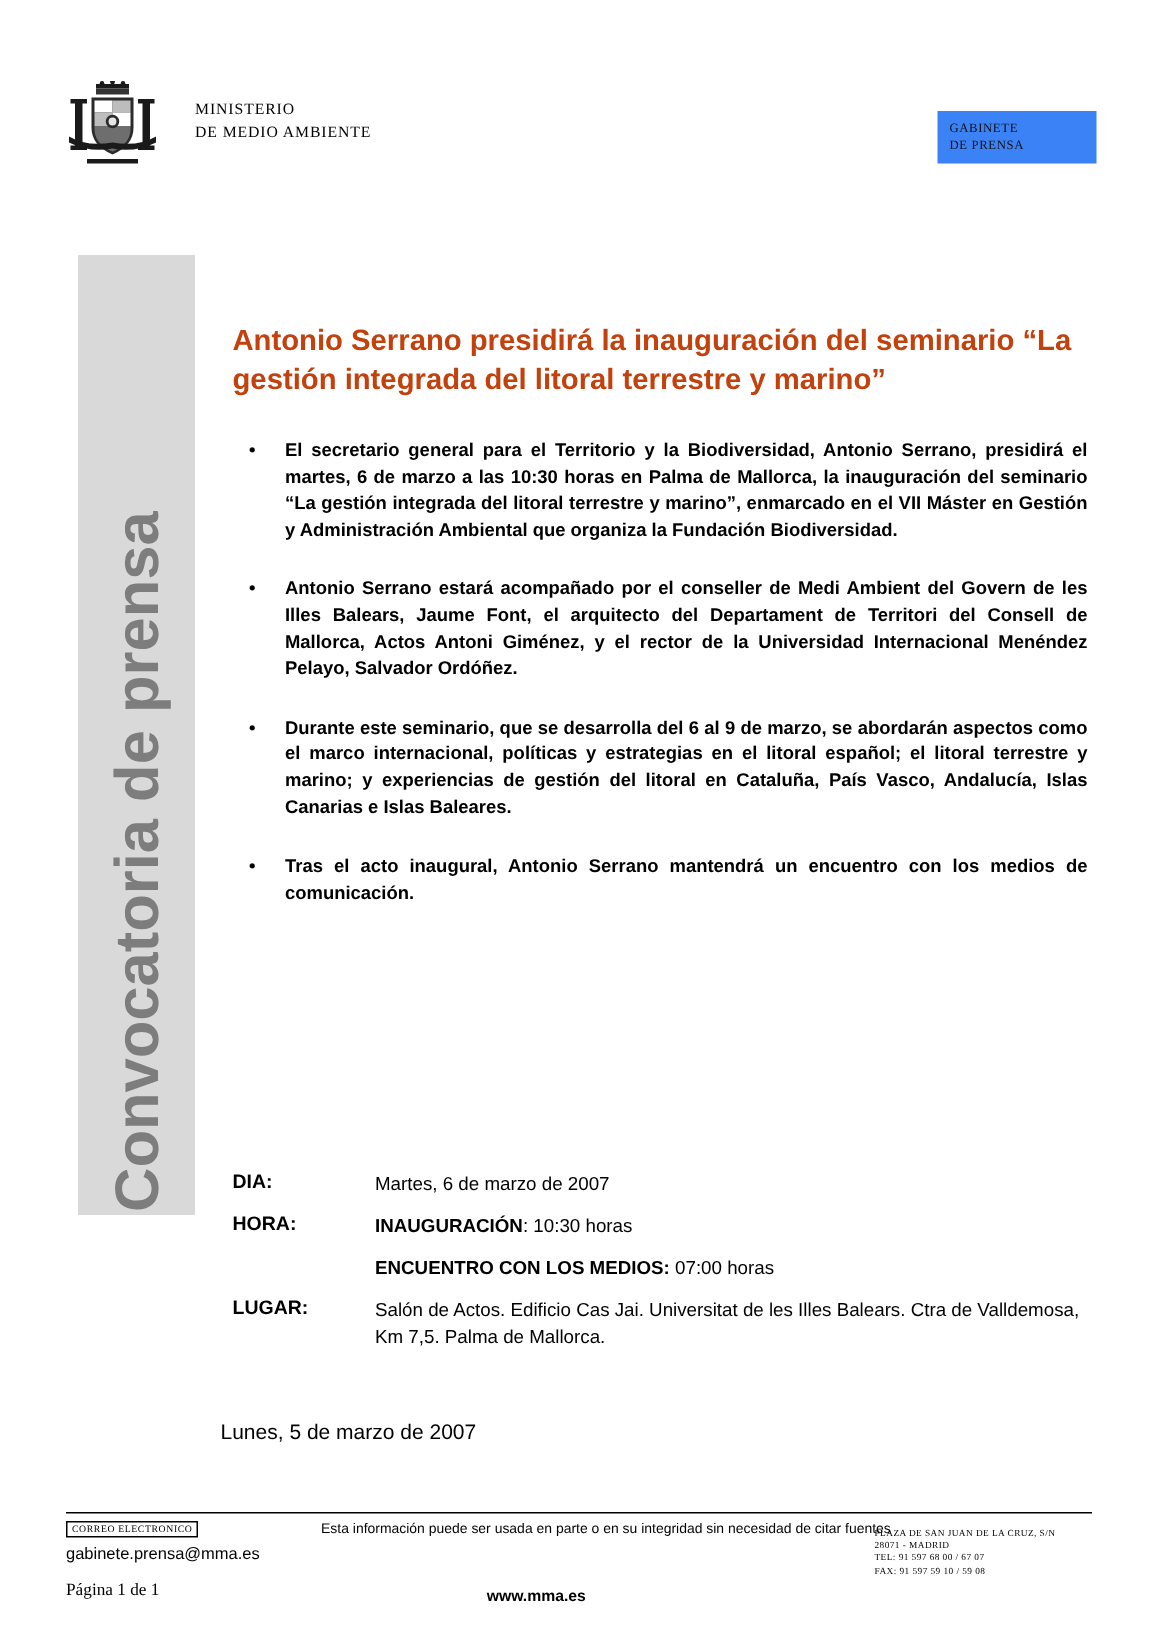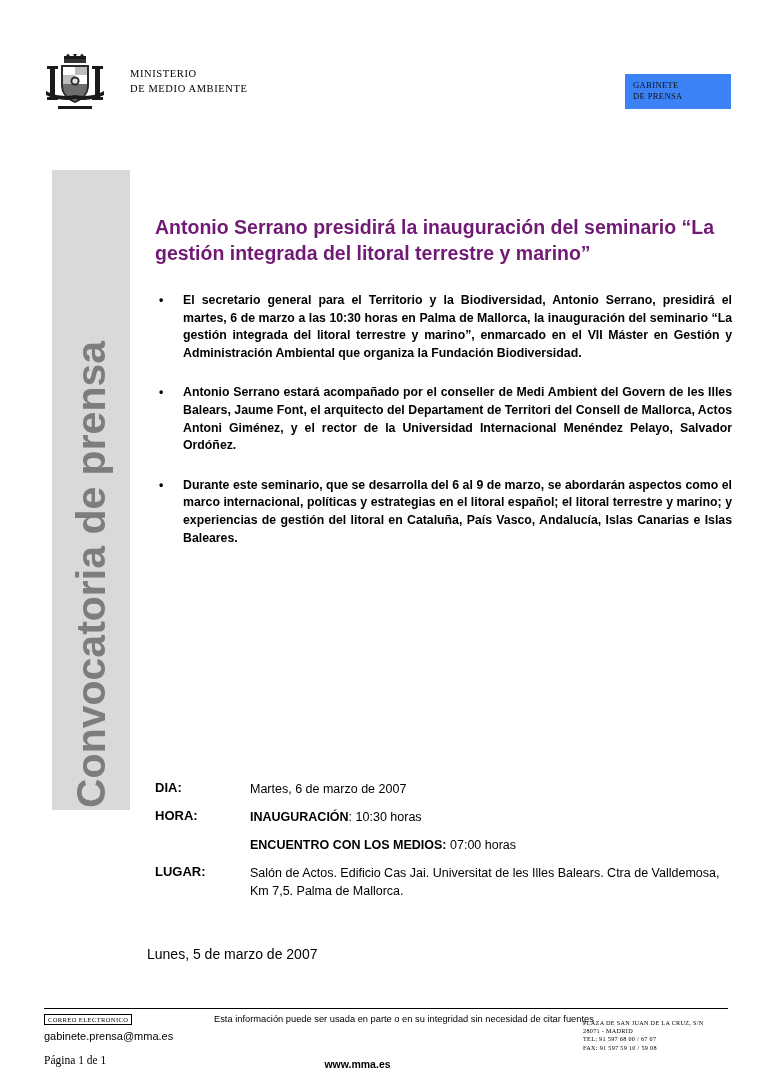--- a/index.html
+++ b/index.html
@@ -109,27 +109,27 @@
   .content {
     position: absolute;
     left: 155px;
     top: 214px;
     width: 578px;
   }
   .title {
     font-size: 19.5px;
     font-weight: bold;
     line-height: 26px;
-    color: #701a75;
+    color: #c2410c;
     margin: 0 0 26px 0;
     width: 575px;
   }
   ul.bullets {
     list-style: none;
-    margin: 1px;
+    margin: 8px;
     padding: 0;
   }
   ul.bullets li {
     position: relative;
     padding-left: 27px;
     margin-bottom: 22px;
     font-size: 12.3px;
     font-weight: bold;
     line-height: 17.6px;
     text-align: justify;
@@ -290,20 +290,21 @@
   <div class="side-text-wrap">
     <div class="side-text">Convocatoria de prensa</div>
   </div>
 
   <div class="content">
     <h1 class="title">Antonio Serrano presidirá la inauguración del seminario “La gestión integrada del litoral terrestre y marino”</h1>
     <ul class="bullets">
       <li>El secretario general para el Territorio y la Biodiversidad, Antonio Serrano, presidirá el martes, 6 de marzo a las 10:30 horas en Palma de Mallorca, la inauguración del seminario “La gestión integrada del litoral terrestre y marino”, enmarcado en el VII Máster en Gestión y Administración Ambiental que organiza la Fundación Biodiversidad.</li>
       <li>Antonio Serrano estará acompañado por el conseller de Medi Ambient del Govern de les Illes Balears, Jaume Font, el arquitecto del Departament de Territori del Consell de Mallorca, Actos Antoni Giménez, y el rector de la Universidad Internacional Menéndez Pelayo, Salvador Ordóñez.</li>
       <li>Durante este seminario, que se desarrolla del 6 al 9 de marzo, se abordarán aspectos como el marco internacional, políticas y estrategias en el litoral español; el litoral terrestre y marino; y experiencias de gestión del litoral en Cataluña, País Vasco, Andalucía, Islas Canarias e Islas Baleares.</li>
+      <li class="last">Tras el acto inaugural, Antonio Serrano mantendrá un encuentro con los medios de comunicación.</li>
     </ul>
   </div>
 
   <div class="details">
     <div class="detail-row">
       <div class="detail-label">DIA:</div>
       <div class="detail-value">Martes, 6 de marzo de 2007</div>
     </div>
     <div class="detail-row">
       <div class="detail-label">HORA:</div>

